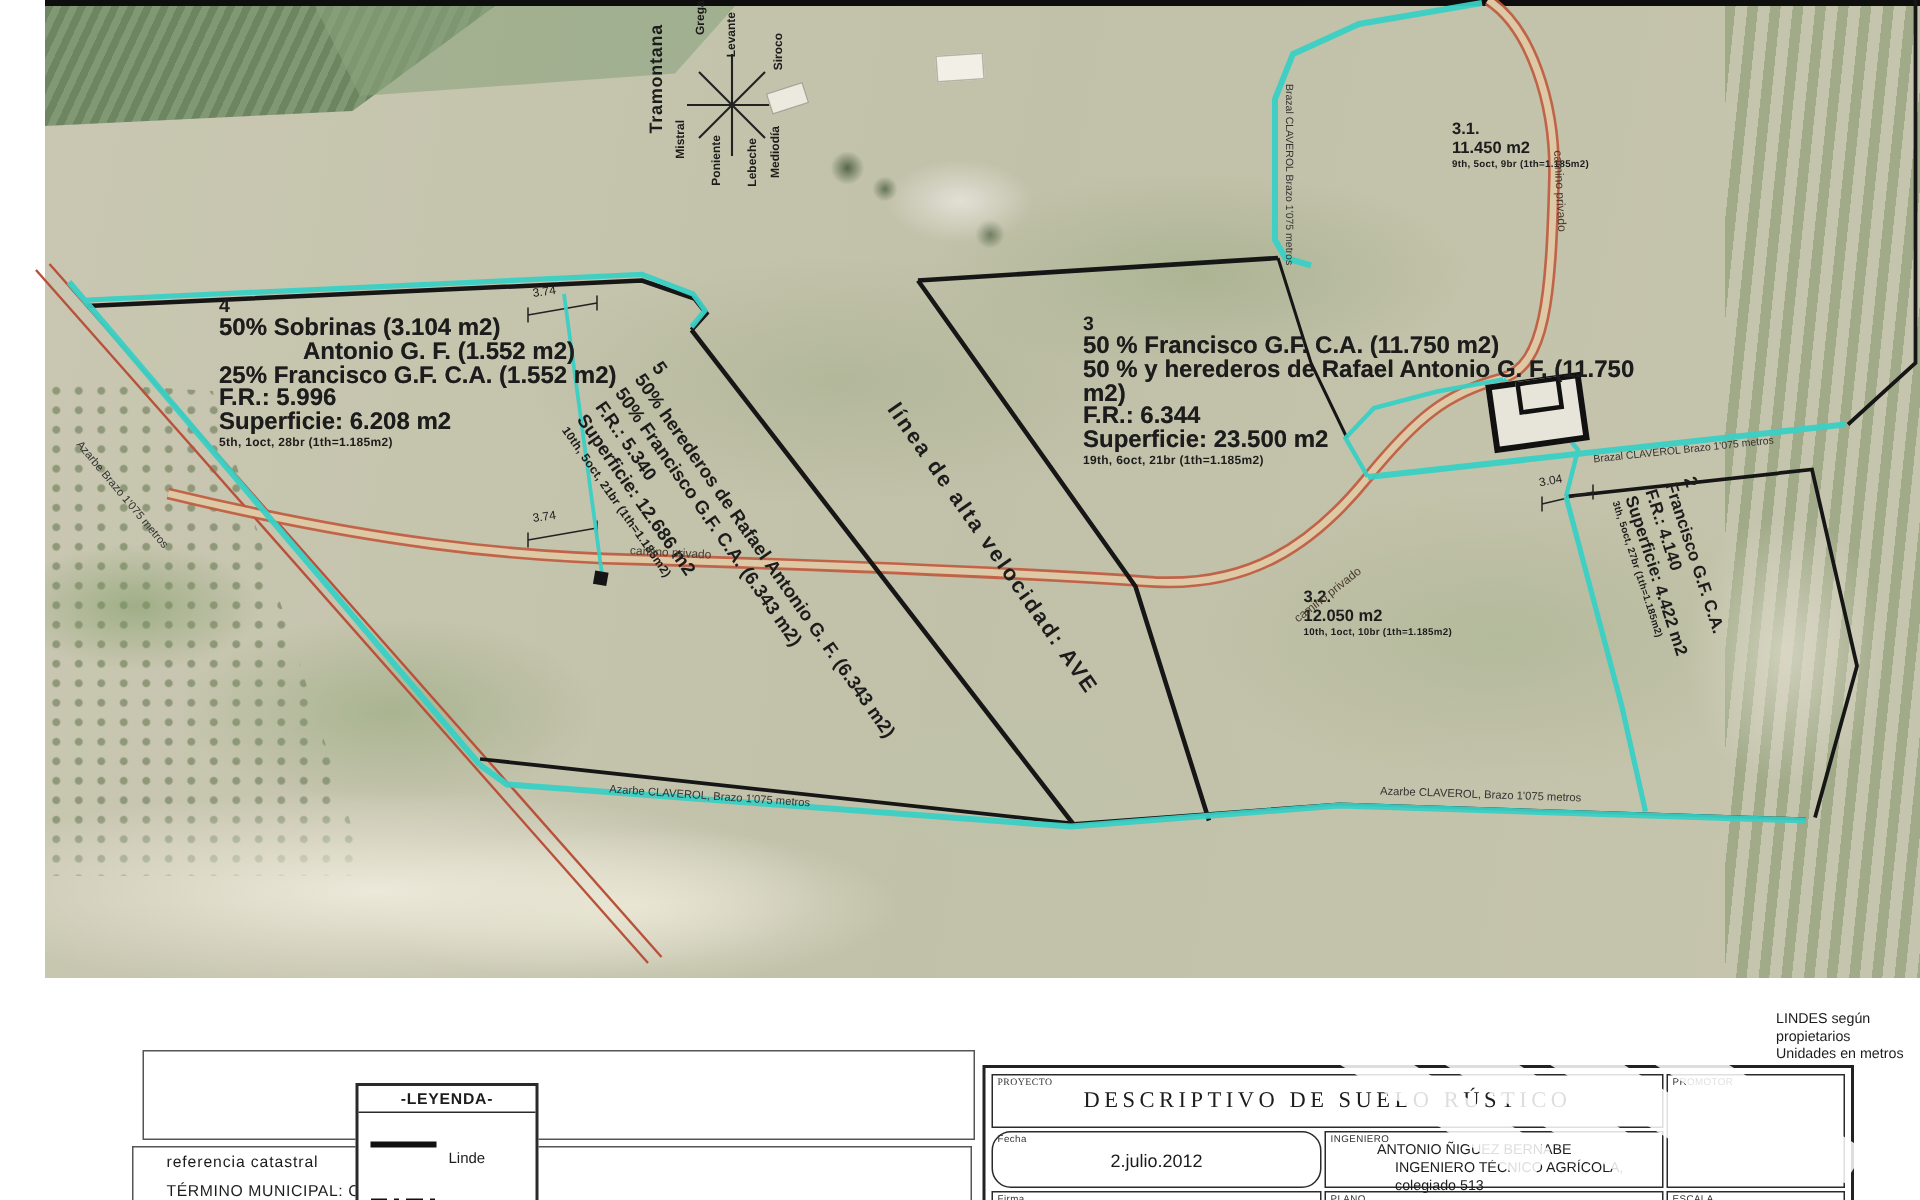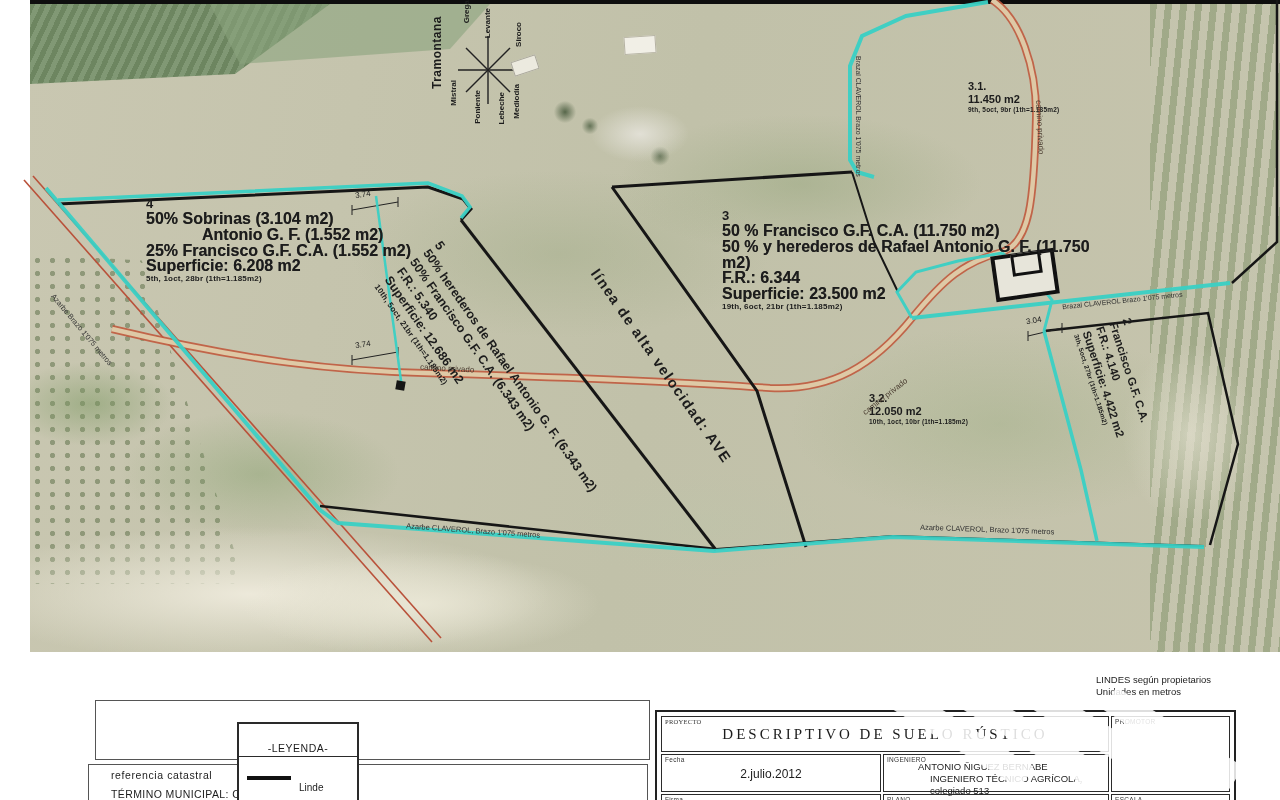--- a/index.html
+++ b/index.html
@@ -40,21 +40,21 @@
   
   .lbl{position:absolute;white-space:nowrap;color:#1c1c1c;}
   .vert{writing-mode:vertical-rl;transform:rotate(180deg);}
   .pnum{font-weight:bold;}
   .pline{font-weight:bold;}
   .psmall{font-weight:600;font-size:8px;letter-spacing:.2px;}
   .p4 .pline,.p3 .pline{font-size:16px;line-height:15.8px;text-shadow:0 0 .4px rgba(20,20,20,.6);}
   .indent{padding-left:56px;}
   
   .legend{position:absolute;left:237px;top:722px;width:118px;background:#fff;border:2px solid #2a2a2a;z-index:5;}
-  .legend .hd{text-align:center;font-size:10.5px;padding:18px 0 2px;border-bottom:1.5px solid #2a2a2a;letter-spacing:.5px;}
+  .legend .hd{text-align:center;font-size:10.5px;padding:3px 0 2px;border-bottom:1.5px solid #2a2a2a;letter-spacing:.5px;font-weight:bold;}
   .legend .row{display:flex;align-items:center;gap:8px;padding:5px 6px 2px 8px;}
   .legend .sw{width:44px;height:4px;flex:0 0 44px;}
   .legend .row span{font-size:10px;margin-top:20px;}
   
   .tb{position:absolute;left:655px;top:710px;width:577px;height:90px;border:2px solid #222;background:#fff;}
   .cell{position:absolute;border:1.5px solid #2b2b2b;}
   .cell .tag{position:absolute;left:3px;top:1px;font-size:6.5px;color:#333;letter-spacing:.3px;}
   .wm{position:absolute;background:#fff;opacity:.85;transform:rotate(-58deg);width:26px;height:150px;top:-25px;}
 </style>
 </head>
@@ -133,20 +133,21 @@
   </div>
   <div class="abs" style="left:396px;top:381px;width:9px;height:9px;background:#151515;transform:rotate(10deg);"></div>
   <div class="abs" style="left:512px;top:58px;width:24px;height:13px;background:#eceadf;border:1px solid #a9a79a;transform:rotate(-18deg);"></div>
   <div class="abs" style="left:624px;top:36px;width:30px;height:16px;background:#f1efe6;border:1px solid #b5b2a2;transform:rotate(-4deg);"></div>
 
   <div class="abs p4" style="left:146px;top:196px;width:290px;">
     <div class="pnum" style="font-size:13px;">4</div>
     <div class="pline">50% Sobrinas (3.104 m2)</div>
     <div class="pline indent">Antonio G. F. (1.552 m2)</div>
     <div class="pline">25% Francisco G.F. C.A. (1.552 m2)</div>
+    <div class="pline">F.R.: 5.996</div>
     <div class="pline">Superficie: 6.208 m2</div>
     <div class="psmall">5th, 1oct, 28br (1th=1.185m2)</div>
   </div>
 
   <div class="abs" style="left:444px;top:238px;width:360px;transform:rotate(55deg);transform-origin:0 0;">
     <div class="pnum" style="font-size:13px;">5</div>
     <div style="font-weight:bold;font-size:12.5px;line-height:15.8px;">50% herederos de Rafael Antonio G. F. (6.343 m2)</div>
     <div style="font-weight:bold;font-size:12.5px;line-height:15.8px;">50% Francisco G.F. C.A. (6.343 m2)</div>
     <div style="font-weight:bold;font-size:12.5px;line-height:15.8px;">F.R.: 5.340</div>
     <div style="font-weight:bold;font-size:12.5px;line-height:15.8px;">Superficie: 12.686 m2</div>
@@ -190,21 +191,21 @@
   <div class="lbl" style="left:862px;top:56px;transform:rotate(90deg);transform-origin:0 0;font-size:7px;color:#333;">Brazal CLAVEROL Brazo 1'075 metros</div>
   <div class="lbl" style="left:1062px;top:297px;transform:rotate(-6deg);font-size:7px;color:#333;">Brazal CLAVEROL Brazo 1'075 metros</div>
   <div class="lbl" style="left:420px;top:364px;transform:rotate(3deg);font-size:8px;color:#4a3c30;">camino privado</div>
   <div class="lbl" style="left:858px;top:392px;transform:rotate(-38deg);font-size:8px;color:#4a3c30;">camino privado</div>
   <div class="lbl" style="left:1043px;top:100px;transform:rotate(87deg);transform-origin:0 0;font-size:8px;color:#4a3c30;">camino privado</div>
 
   <div class="lbl" style="left:355px;top:190px;transform:rotate(-8deg);font-size:8px;">3.74</div>
   <div class="lbl" style="left:355px;top:340px;transform:rotate(-8deg);font-size:8px;">3.74</div>
   <div class="lbl" style="left:1026px;top:316px;transform:rotate(-10deg);font-size:8px;">3.04</div>
 
-  <div class="abs" style="left:1096px;top:674px;font-size:9.5px;line-height:11.5px;">
+  <div class="abs" style="left:1184px;top:674px;font-size:9.5px;line-height:11.5px;">
     <div>LINDES según propietarios</div>
     <div>Unidades en metros</div>
   </div>
 
   <div class="abs" style="left:95px;top:700px;width:553px;height:58px;border:1.5px solid #555;"></div>
   <div class="abs" style="left:88px;top:764px;width:560px;height:40px;border:1.5px solid #555;padding:4px 0 0 22px;box-sizing:border-box;">
     <div style="font-size:10.5px;letter-spacing:.6px;">referencia catastral</div>
     <div style="font-size:10.5px;letter-spacing:.4px;margin-top:7px;">TÉRMINO MUNICIPAL: Callosa de Segura</div>
   </div>
 
@@ -222,21 +223,21 @@
       <div class="sw" style="background:#c8ecef;"></div>
       <span>Acueducto</span>
     </div>
   </div>
 
   <div class="tb">
     <div class="cell" style="left:4px;top:4px;width:446px;height:34px;font-family:Liberation Serif, serif;">
       <span class="tag">PROYECTO</span>
       <div style="text-align:center;margin-top:9px;font-size:15px;letter-spacing:3px;">DESCRIPTIVO DE SUELO RÚSTICO</div>
     </div>
-    <div class="cell" style="left:4px;top:42px;width:218px;height:36px;">
+    <div class="cell" style="left:4px;top:42px;width:218px;height:36px;border-radius:13px;">
       <span class="tag">Fecha</span>
       <div style="text-align:center;margin-top:12px;font-size:12px;">2.julio.2012</div>
     </div>
     <div class="cell" style="left:226px;top:42px;width:224px;height:36px;">
       <span class="tag">INGENIERO</span>
       <div style="margin:6px 0 0 34px;font-size:9.5px;line-height:12px;">ANTONIO ÑIGUEZ BERNABE</div>
       <div style="margin:0 0 0 46px;font-size:9.5px;line-height:12px;">INGENIERO TÉCNICO AGRÍCOLA, colegiado 513</div>
     </div>
     <div class="cell" style="left:4px;top:82px;width:218px;height:30px;">
       <span class="tag">Firma</span>

